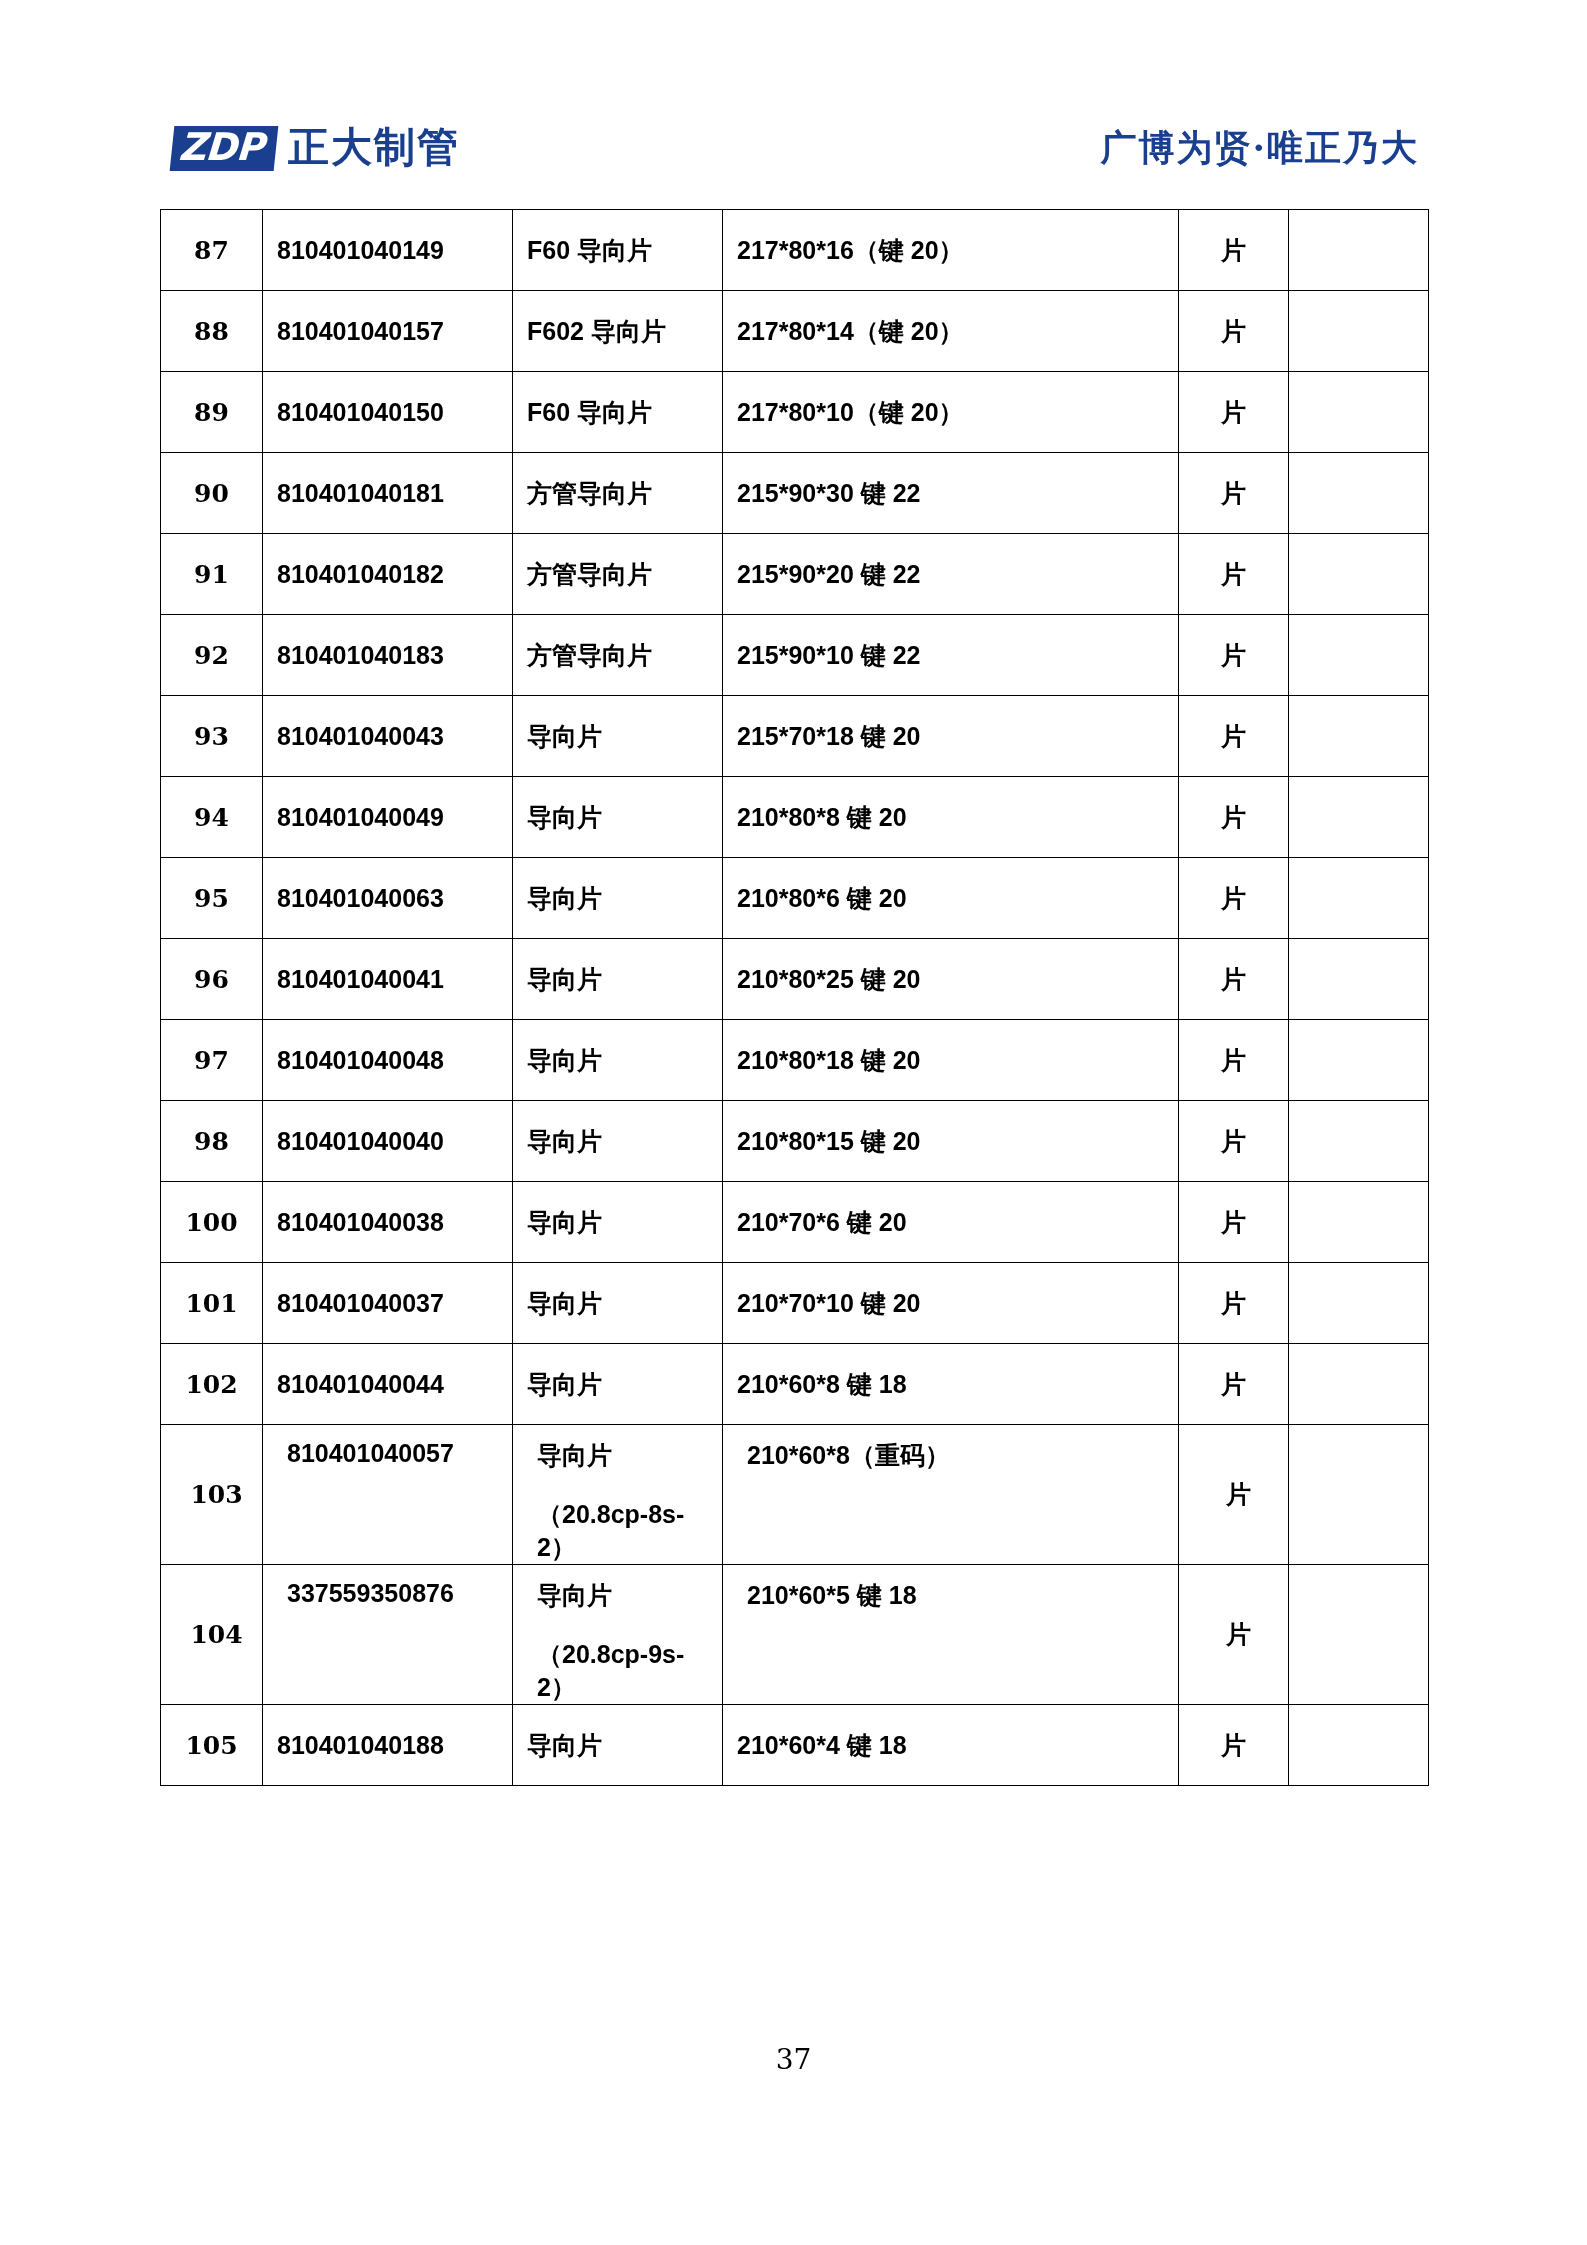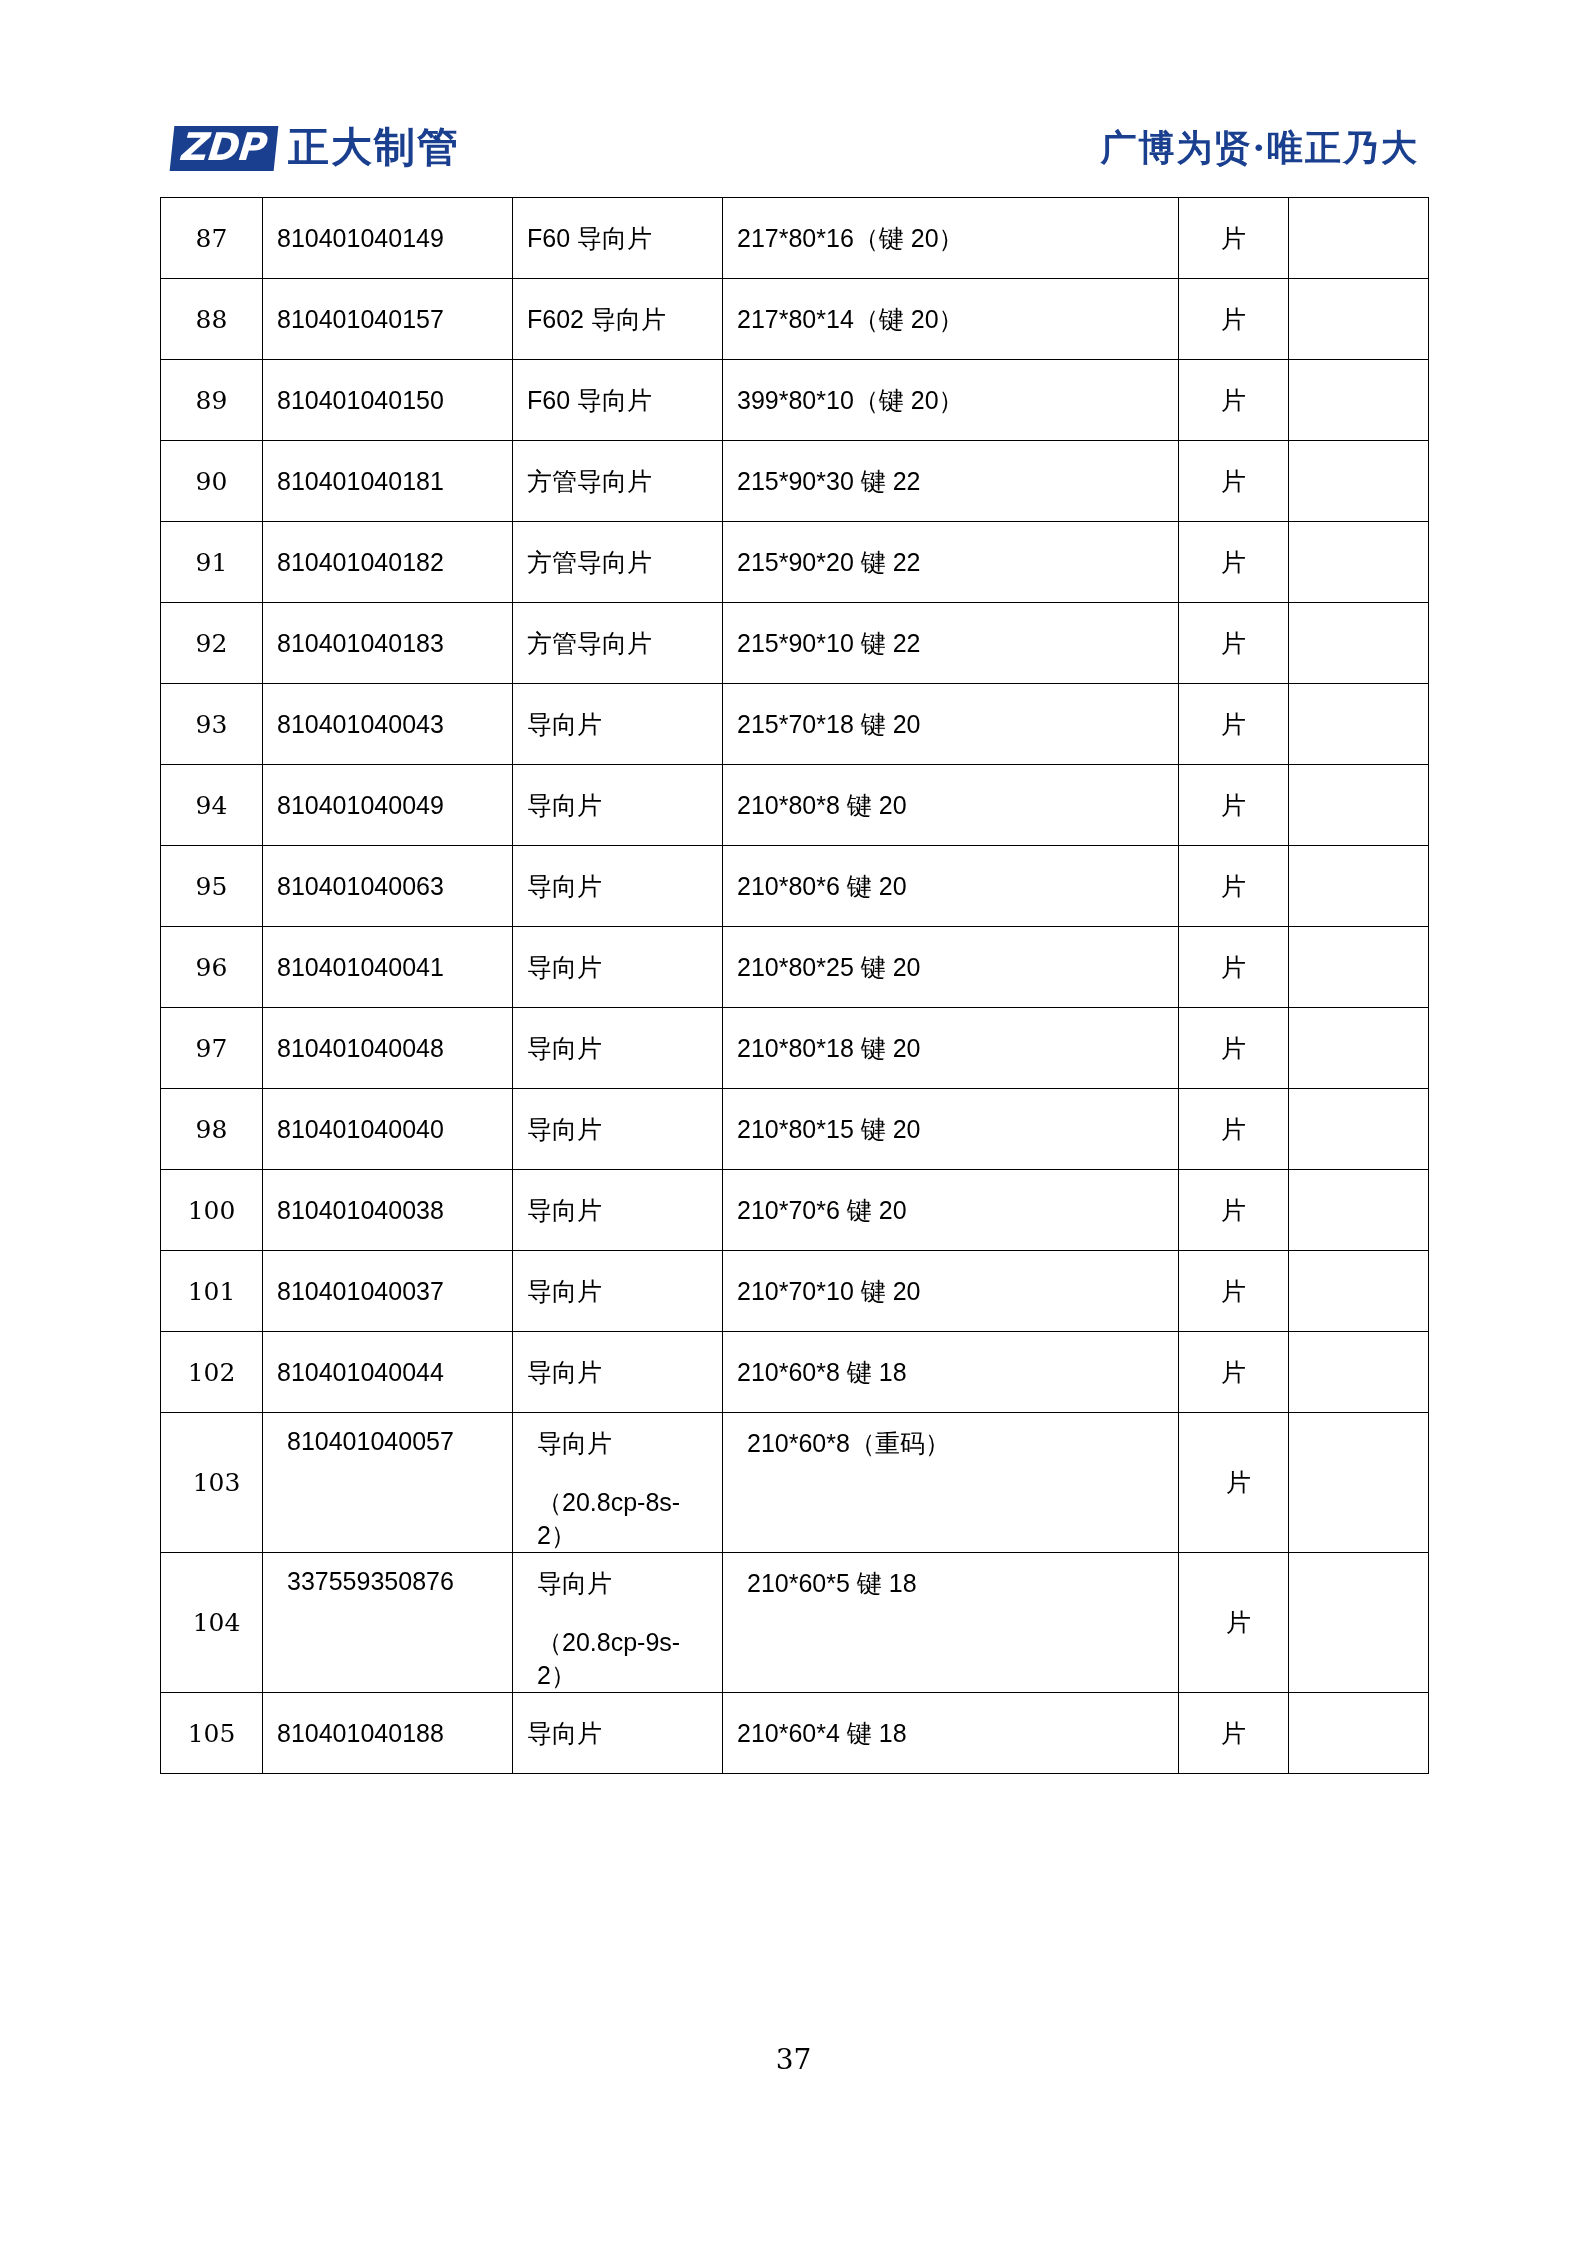--- a/index.html
+++ b/index.html
@@ -61,25 +61,26 @@
     font-family: "DejaVu Serif", serif;
     font-weight: 700;
     font-size: 36px;
     color: #1a3f8f;
     letter-spacing: 2px;
     white-space: nowrap;
   }
   
   table.parts {
     position: absolute;
-    top: 197px;
+    top: 209px;
     left: 160px;
     width: 1268px;
     border-collapse: collapse;
     table-layout: fixed;
+    font-weight: bold;
   }
   table.parts td {
     border: 1px solid #000000;
     padding: 0 14px;
     font-size: 25px;
     vertical-align: middle;
     height: 81px;
     box-sizing: border-box;
   }
   td.c-no {
@@ -169,21 +170,21 @@
           <td class="c-code">810401040157</td>
           <td class="c-name">F602 导向片</td>
           <td class="c-spec">217*80*14（键 20）</td>
           <td class="c-unit">片</td>
           <td class="c-blank"></td>
         </tr>
         <tr>
           <td class="c-no">89</td>
           <td class="c-code">810401040150</td>
           <td class="c-name">F60 导向片</td>
-          <td class="c-spec">399*80*10（键 20）</td>
+          <td class="c-spec">217*80*10（键 20）</td>
           <td class="c-unit">片</td>
           <td class="c-blank"></td>
         </tr>
         <tr>
           <td class="c-no">90</td>
           <td class="c-code">810401040181</td>
           <td class="c-name">方管导向片</td>
           <td class="c-spec">215*90*30 键 22</td>
           <td class="c-unit">片</td>
           <td class="c-blank"></td>

